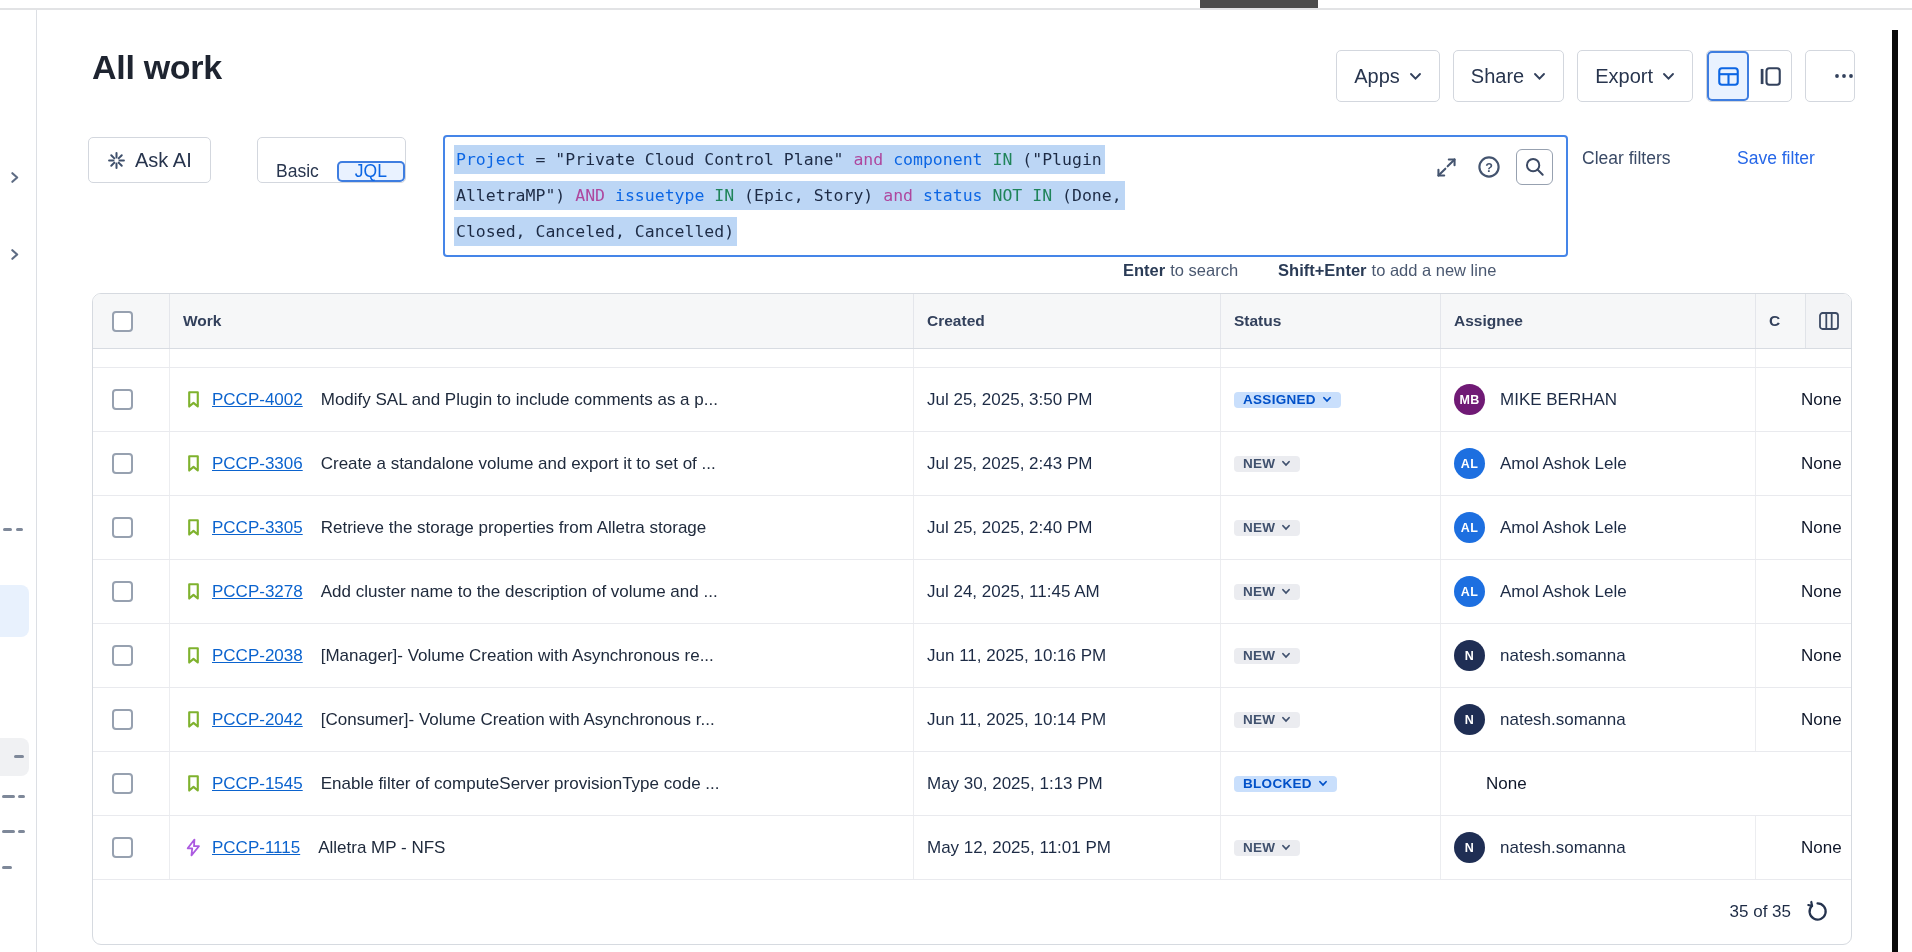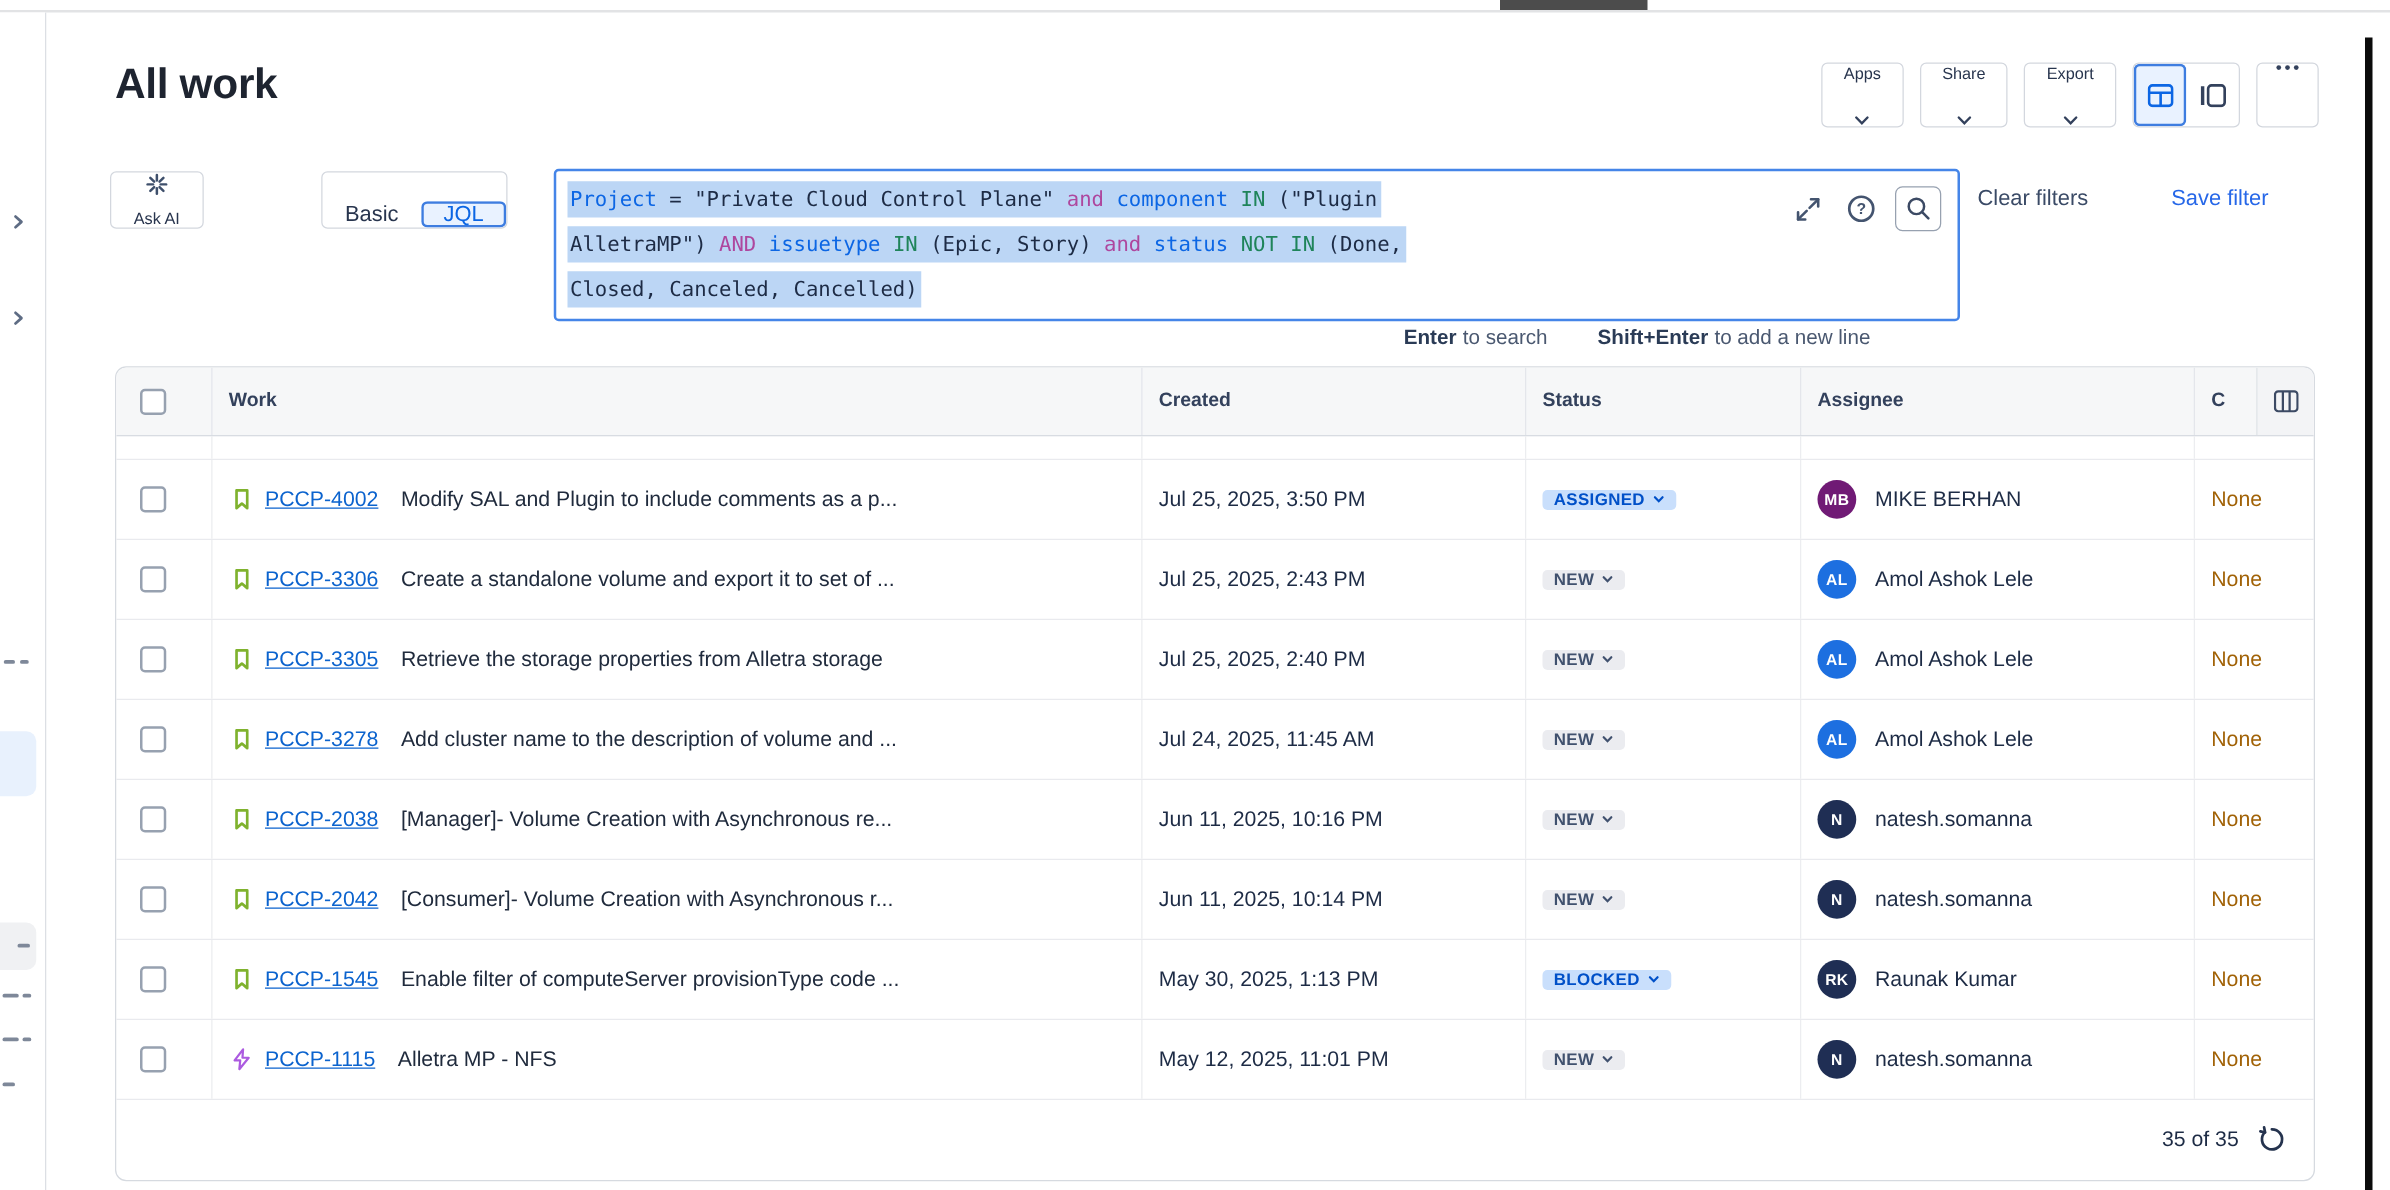--- a/index.html
+++ b/index.html
@@ -11,23 +11,23 @@
   .right-edge{position:absolute;top:30px;left:1892px;width:6px;height:922px;background:#0B0B0B;}
   
   .sidebar{position:absolute;left:0;top:10px;width:36px;height:942px;background:#fff;border-right:1px solid #DCDFE4;}
   .sb-chev{position:absolute;left:7px;}
   .sb-frag{position:absolute;background:#7E8899;border-radius:2px;height:3px;}
   .sb-blue{position:absolute;left:0;top:575px;width:29px;height:52px;background:#E8F1FD;border-radius:0 8px 8px 0;}
   .sb-gray{position:absolute;left:0;top:728px;width:29px;height:38px;background:#F0F1F3;border-radius:0 8px 8px 0;}
   
   .page-title{position:absolute;left:92px;top:48px;margin:0;font-size:34px;font-weight:700;color:#1E2430;letter-spacing:-0.3px;}
   .header-actions{position:absolute;top:50px;right:57px;display:flex;align-items:center;gap:13px;}
-  .btn{display:inline-flex;align-items:center;justify-content:space-between;gap:9px;height:52px;padding:0 17px;
+  .btn{display:inline-flex;align-items:center;justify-content:flex-end;gap:9px;height:52px;padding:0 17px;
        background:#fff;border:1px solid #D3D7DE;border-radius:5px;font-family:inherit;
-       font-size:13px;color:#28354E;cursor:pointer;flex-direction:column;}
+       font-size:20px;color:#28354E;cursor:pointer;}
   .view-toggle{display:flex;align-items:stretch;height:52px;border:1px solid #D3D7DE;border-radius:5px;background:#fff;box-sizing:border-box;}
   .view-btn{width:42px;border:none;background:transparent;display:grid;place-items:center;color:#33415C;cursor:pointer;border-radius:5px;}
   .view-btn.active{background:#E9F2FF;box-shadow:inset 0 0 0 2px #3E7DE0;color:#0C66E4;}
   .more-btn{width:50px;padding:0;}
   
   .askai-btn{position:absolute;left:88px;top:137px;height:46px;padding:0 18px;}
   .mode-toggle{position:absolute;left:257px;top:137px;height:46px;display:flex;align-items:flex-end;
                border:1px solid #D3D7DE;border-radius:5px;background:#fff;box-sizing:border-box;}
   .mode{border:none;background:transparent;padding:0 18px;font-family:inherit;font-size:17.5px;color:#28354E;cursor:pointer;border-radius:5px;}
   .mode.sel{background:#E9F2FF;box-shadow:inset 0 0 0 2px #3E7DE0;color:#0C66E4;}
@@ -62,21 +62,21 @@
       font-size:17px;color:#1D2B45;white-space:nowrap;overflow:hidden;}
   .td:last-child{border-right:none;}
   .checkbox{width:21px;height:21px;border:2px solid #97A1B0;border-radius:4px;background:#fff;box-sizing:border-box;cursor:pointer;flex:none;}
   .type-ic{display:grid;place-items:center;width:20px;height:20px;margin-right:9px;flex:none;}
   .issue-key{color:#0B63CE;text-decoration:underline;margin-right:18px;cursor:pointer;flex:none;}
   .summary{color:#202B3D;}
   .badge{display:inline-flex;align-items:center;gap:6px;height:16px;padding:0 9px;border-radius:4px;
          font-size:13.5px;font-weight:700;letter-spacing:0.3px;cursor:pointer;}
   .avatar{width:31px;height:31px;border-radius:50%;display:grid;place-items:center;color:#fff;
           font-size:12.5px;font-weight:700;margin-right:15px;flex:none;letter-spacing:0.3px;}
-  .none-val{color:#a16207;}
+  .none-val{color:#0f172a;margin-left:32px;}
   .tfoot{height:63px;display:flex;align-items:center;justify-content:flex-end;gap:15px;padding-right:22px;font-size:17px;color:#1D2B45;}
   .refresh-btn{background:none;border:none;padding:0;display:grid;place-items:center;cursor:pointer;color:#25334E;}
 </style>
 </head>
 <body>
 
 <div class="page">
 
   <div class="top-dark-bar"></div>
   <div class="top-line"></div>
@@ -455,26 +455,20 @@
           </div>
           <div class="td">
             <span class="badge" style="background:#C9DFFC;color:#0050C8">
               <span>BLOCKED</span>
               <svg width="10" height="7" viewBox="0 0 11 8" fill="none" stroke="currentColor" stroke-width="2" stroke-linecap="round">
                 <path d="M2 2 L5.5 5.7 L9 2"></path>
               </svg>
             </span>
           </div>
           <div class="td">
-            <span class="avatar" style="background:#1F2E54">
-              <span>RK</span>
-            </span>
-            <span>Raunak Kumar</span>
-          </div>
-          <div class="td">
             <span class="none-val">None</span>
           </div>
         </div>
         <div class="trow">
           <div class="td cb">
             <div class="checkbox"></div>
           </div>
           <div class="td">
             <span class="type-ic" style="color:#AC5BE0">
               <svg width="19" height="19" viewBox="0 0 16 16" fill="none" stroke="currentColor" stroke-width="1.5" stroke-linejoin="round">

